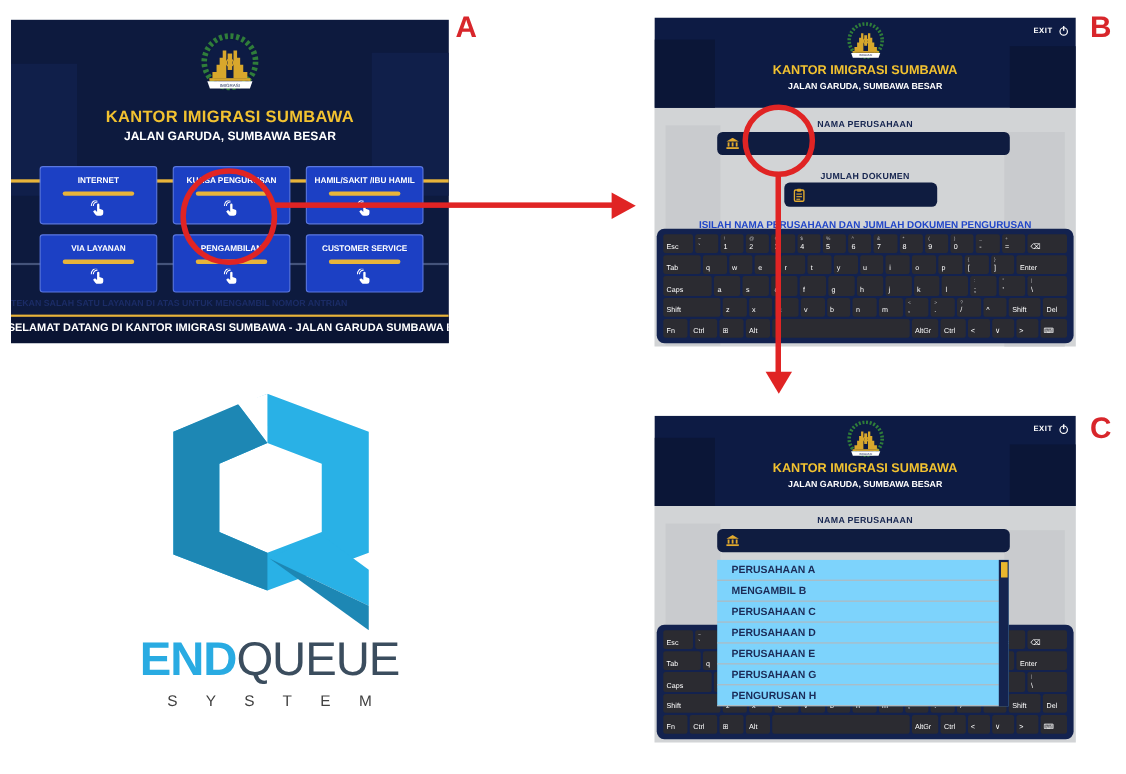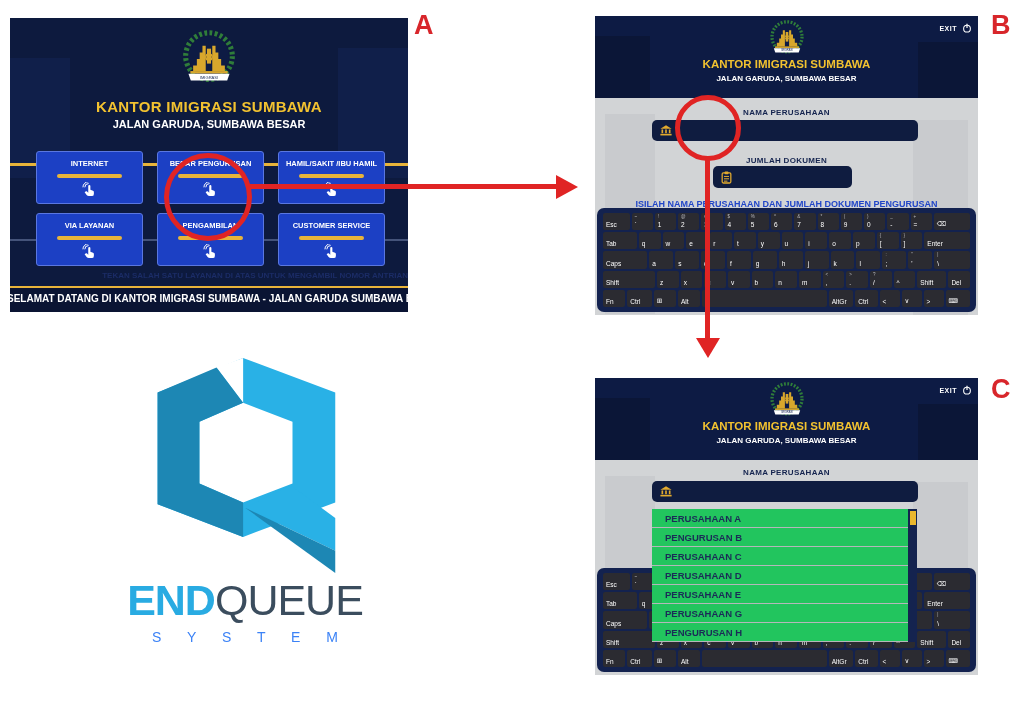--- a/index.html
+++ b/index.html
@@ -32,21 +32,21 @@
   .a-goldline{position:absolute;left:0;top:145px;width:100%;height:3px;background:#e8b43a;z-index:0;}
   .a-grayline{position:absolute;left:0;top:221px;width:100%;height:2px;background:#44537a;z-index:0;}
   .svc-grid{position:absolute;left:26px;top:133px;width:352px;display:flex;flex-wrap:wrap;
     column-gap:14px;row-gap:9px;z-index:1;}
   .svc-btn{width:107px;height:53px;background:#1c40c4;border:1px solid #5a77e0;border-radius:3px;
     box-sizing:border-box;padding-top:3px;cursor:pointer;}
   .svc-label{display:flex;align-items:center;justify-content:center;height:17px;color:#ffffff;
     font-size:7.5px;font-weight:bold;text-align:center;line-height:1.2;padding:0 6px;}
   .svc-bar{width:62%;height:3.5px;background:#e8b43a;border-radius:2px;margin:2px auto 0;}
   .svc-icon{display:block;margin:4px auto 0;width:15px;height:15px;}
-  .a-hint{position:absolute;left:0;top:253px;width:100%;text-align:right;color:#1b2c66;
+  .a-hint{position:absolute;left:0;top:253px;width:100%;text-align:left;color:#1b2c66;
     font-size:8px;font-weight:bold;}
   .a-bottom{position:absolute;left:0;top:268px;width:100%;height:26px;background:#0a1433;
     border-top:2.5px solid #e8b43a;box-sizing:border-box;}
   .a-marquee{white-space:nowrap;color:#ffffff;font-size:10px;font-weight:bold;margin:5px 0 0 -3px;}
 
   
   .hdr{position:absolute;left:0;top:0;width:100%;height:82px;background:#0d1b44;}
   .hdr-emblem{position:absolute;left:50%;transform:translateX(-50%);top:4px;width:36px;height:36px;}
   .hdr-title{position:absolute;left:0;top:42px;width:100%;text-align:center;color:#f2c230;
     font-size:11.5px;font-weight:bold;}
@@ -63,33 +63,33 @@
 
   
   .keyboard{position:absolute;left:2px;width:379px;height:104px;background:#13224f;border-radius:7px;
     box-sizing:border-box;padding:5px 6px;display:flex;flex-direction:column;gap:2px;}
   .kb-row{display:flex;gap:2px;flex:1;}
   .key{flex:1 1 0;background:#2b2b31;border-radius:2px;position:relative;min-width:0;cursor:pointer;}
   .key-top{position:absolute;top:1px;left:3px;font-size:4.5px;color:#b9b9bd;}
   .key-main{position:absolute;bottom:2px;left:3px;font-size:6.5px;color:#ffffff;white-space:nowrap;}
 
   
-  .dd{position:absolute;left:57px;top:131px;width:265px;background:#22c55e;z-index:5;}
+  .dd{position:absolute;left:57px;top:131px;width:265px;background:#7dd3fc;z-index:5;}
   .dd-item{height:19px;line-height:19px;padding-left:13px;font-size:9.5px;font-weight:bold;
     color:#1b2b57;border-bottom:1px solid #b5b7ba;box-sizing:border-box;margin-right:9px;cursor:pointer;}
   .dd-sb{position:absolute;right:0;top:0;width:9px;height:100%;background:#14234f;}
   .dd-thumb{position:absolute;top:2px;left:1.5px;width:6px;height:14px;background:#eab72e;}
 
   
   .eq-wrap{position:absolute;left:90px;top:358px;width:310px;text-align:center;}
   .eq-q{display:block;margin:0 auto;}
   .eq-words{margin-top:6px;font-size:43px;letter-spacing:-1px;line-height:1;}
   .eq-end{font-weight:800;color:#29abe2;}
   .eq-queue{font-weight:300;color:#3b4d5e;}
-  .eq-system{margin-top:7px;font-size:14px;font-weight:300;color:#3b82f6;letter-spacing:11px;
+  .eq-system{margin-top:7px;font-size:14px;font-weight:300;color:#404040;letter-spacing:11px;
     padding-left:11px;}
 </style>
 </head>
 <body>
 
 <svg width="0" height="0" style="position:absolute">
   <defs>
     <symbol id="emblem" viewBox="0 0 60 60">
       <circle cx="30" cy="28" r="25" fill="none" stroke="#2f7d3a" stroke-width="5.5" stroke-dasharray="3 2.6"></circle>
       <circle cx="30" cy="28" r="21.5" fill="#0d1b44"></circle>
@@ -141,21 +141,21 @@
   <div class="svc-grid">
 
   <div class="svc-btn">
         <div class="svc-label">INTERNET</div>
         <div class="svc-bar"></div>
         <svg class="svc-icon">
           <use href="#touch"></use>
         </svg>
       </div>
       <div class="svc-btn">
-        <div class="svc-label">BESAR PENGURUSAN</div>
+        <div class="svc-label">KUASA PENGURUSAN</div>
         <div class="svc-bar"></div>
         <svg class="svc-icon">
           <use href="#touch"></use>
         </svg>
       </div>
       <div class="svc-btn">
         <div class="svc-label">HAMIL/SAKIT /IBU HAMIL</div>
         <div class="svc-bar"></div>
         <svg class="svc-icon">
           <use href="#touch"></use>
@@ -821,21 +821,21 @@
   <div class="inp" style="left:57px;top:103px;width:266px;height:21px;z-index:2">
     <svg width="12" height="11">
         <use href="#bank"></use>
       </svg>
   </div>
 
   <div class="dd">
     <div>
 
     <div class="dd-item">PERUSAHAAN A</div>
-        <div class="dd-item">PENGURUSAN B</div>
+        <div class="dd-item">MENGAMBIL B</div>
         <div class="dd-item">PERUSAHAAN C</div>
         <div class="dd-item">PERUSAHAAN D</div>
         <div class="dd-item">PERUSAHAAN E</div>
         <div class="dd-item">PERUSAHAAN G</div>
         <div class="dd-item">PENGURUSAN H</div>
       </div>
     <div class="dd-sb">
       <div class="dd-thumb"></div>
     </div>
   </div>

